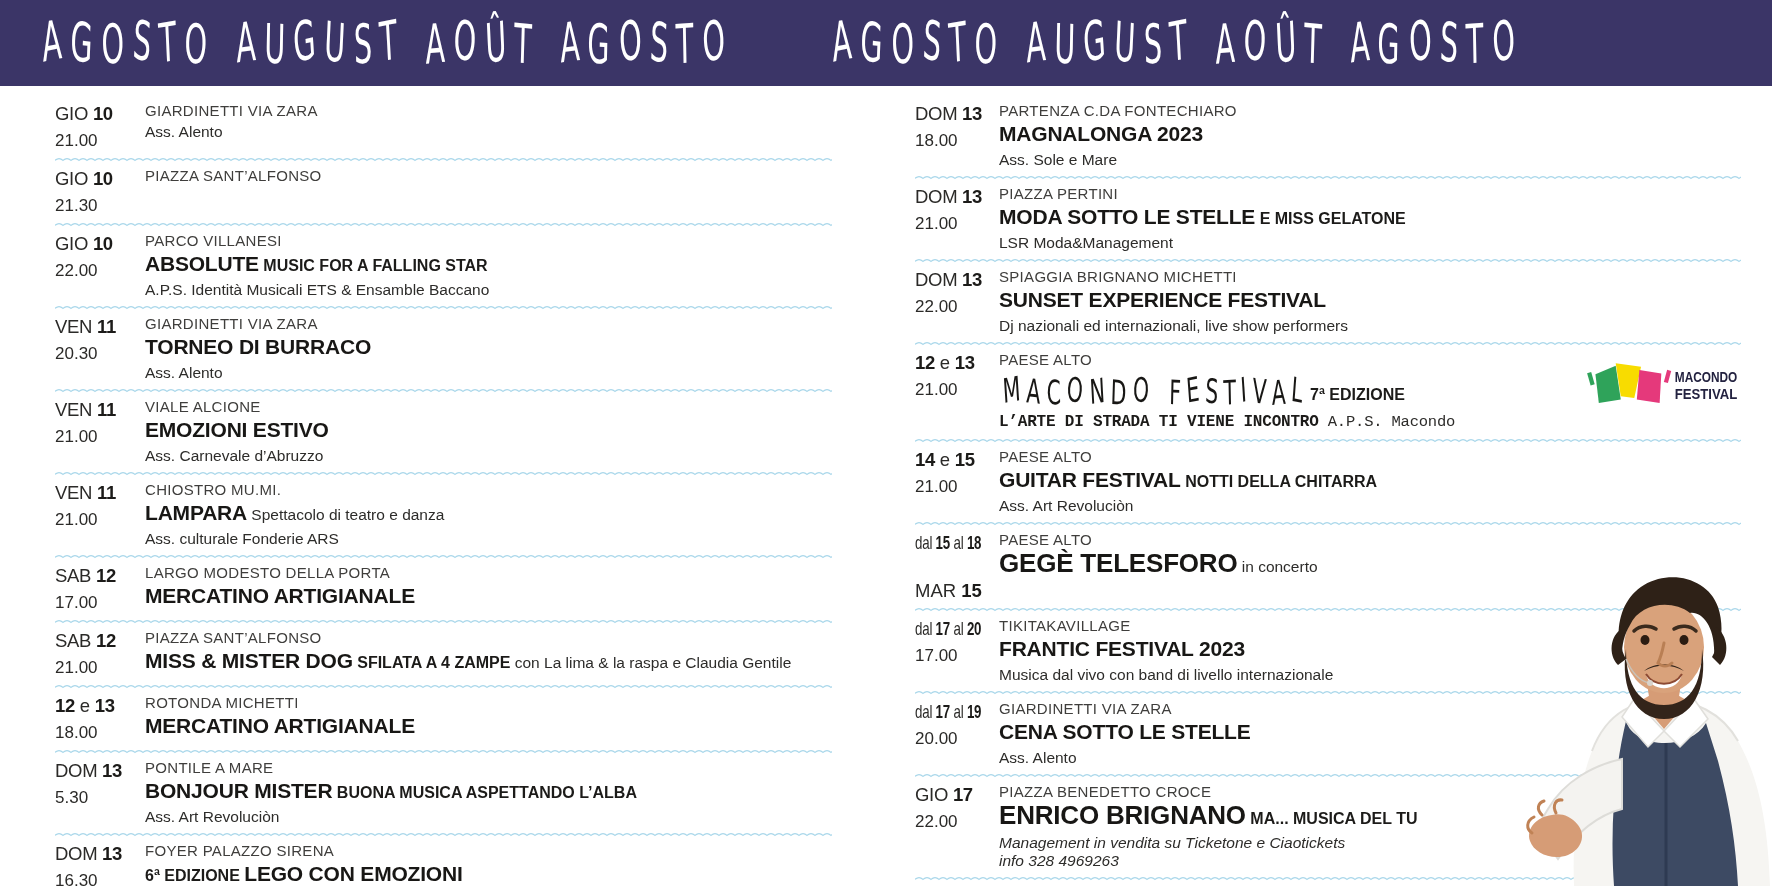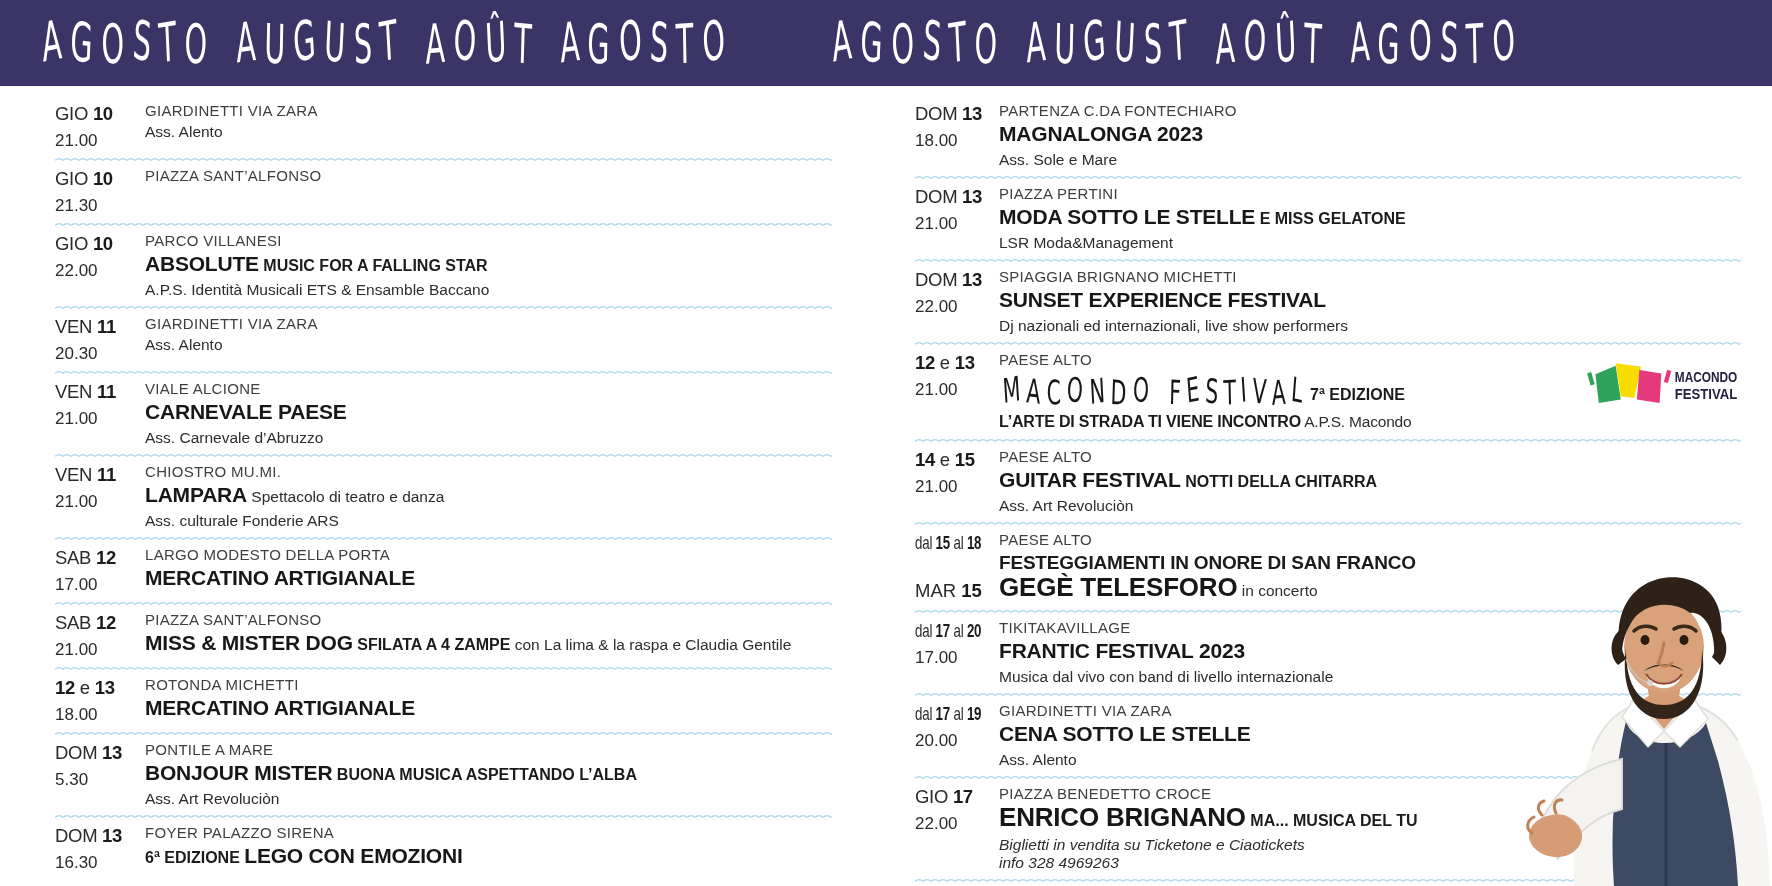--- a/index.html
+++ b/index.html
@@ -102,36 +102,37 @@
       </svg>
     </div>
     <div class="row">
       <div class="row-grid">
         <div class="when">
           <div class="date">VEN <b>11</b></div>
           <div class="time">20.30</div>
         </div>
         <div class="what">
           <div class="venue">GIARDINETTI VIA ZARA</div>
+          <div class="title-line"><span class="title">TORNEO DI BURRACO</span></div>
           <div class="org">Ass. Alento</div>
         </div>
       </div>
       <svg class="wave" viewBox="0 0 777 8" preserveAspectRatio="none">
         <path d="M0,5 q4,-4 8,0 q4,-4 8,0 q4,-4 8,0 q4,-4 8,0 q4,-4 8,0 q4,-4 8,0 q4,-4 8,0 q4,-4 8,0 q4,-4 8,0 q4,-4 8,0 q4,-4 8,0 q4,-4 8,0 q4,-4 8,0 q4,-4 8,0 q4,-4 8,0 q4,-4 8,0 q4,-4 8,0 q4,-4 8,0 q4,-4 8,0 q4,-4 8,0 q4,-4 8,0 q4,-4 8,0 q4,-4 8,0 q4,-4 8,0 q4,-4 8,0 q4,-4 8,0 q4,-4 8,0 q4,-4 8,0 q4,-4 8,0 q4,-4 8,0 q4,-4 8,0 q4,-4 8,0 q4,-4 8,0 q4,-4 8,0 q4,-4 8,0 q4,-4 8,0 q4,-4 8,0 q4,-4 8,0 q4,-4 8,0 q4,-4 8,0 q4,-4 8,0 q4,-4 8,0 q4,-4 8,0 q4,-4 8,0 q4,-4 8,0 q4,-4 8,0 q4,-4 8,0 q4,-4 8,0 q4,-4 8,0 q4,-4 8,0 q4,-4 8,0 q4,-4 8,0 q4,-4 8,0 q4,-4 8,0 q4,-4 8,0 q4,-4 8,0 q4,-4 8,0 q4,-4 8,0 q4,-4 8,0 q4,-4 8,0 q4,-4 8,0 q4,-4 8,0 q4,-4 8,0 q4,-4 8,0 q4,-4 8,0 q4,-4 8,0 q4,-4 8,0 q4,-4 8,0 q4,-4 8,0 q4,-4 8,0 q4,-4 8,0 q4,-4 8,0 q4,-4 8,0 q4,-4 8,0 q4,-4 8,0 q4,-4 8,0 q4,-4 8,0 q4,-4 8,0 q4,-4 8,0 q4,-4 8,0 q4,-4 8,0 q4,-4 8,0 q4,-4 8,0 q4,-4 8,0 q4,-4 8,0 q4,-4 8,0 q4,-4 8,0 q4,-4 8,0 q4,-4 8,0 q4,-4 8,0 q4,-4 8,0 q4,-4 8,0 q4,-4 8,0 q4,-4 8,0 q4,-4 8,0 q4,-4 8,0 q4,-4 8,0 q4,-4 8,0" fill="none" stroke="#a9d7ea" stroke-width="1.3"></path>
       </svg>
     </div>
     <div class="row">
       <div class="row-grid">
         <div class="when">
           <div class="date">VEN <b>11</b></div>
           <div class="time">21.00</div>
         </div>
         <div class="what">
           <div class="venue">VIALE ALCIONE</div>
-          <div class="title-line"><span class="title">CARNEVALE PAESE</span></div>
+          <div class="title-line"><span class="title">EMOZIONI ESTIVO</span></div>
           <div class="org">Ass. Carnevale d’Abruzzo</div>
         </div>
       </div>
       <svg class="wave" viewBox="0 0 777 8" preserveAspectRatio="none">
         <path d="M0,5 q4,-4 8,0 q4,-4 8,0 q4,-4 8,0 q4,-4 8,0 q4,-4 8,0 q4,-4 8,0 q4,-4 8,0 q4,-4 8,0 q4,-4 8,0 q4,-4 8,0 q4,-4 8,0 q4,-4 8,0 q4,-4 8,0 q4,-4 8,0 q4,-4 8,0 q4,-4 8,0 q4,-4 8,0 q4,-4 8,0 q4,-4 8,0 q4,-4 8,0 q4,-4 8,0 q4,-4 8,0 q4,-4 8,0 q4,-4 8,0 q4,-4 8,0 q4,-4 8,0 q4,-4 8,0 q4,-4 8,0 q4,-4 8,0 q4,-4 8,0 q4,-4 8,0 q4,-4 8,0 q4,-4 8,0 q4,-4 8,0 q4,-4 8,0 q4,-4 8,0 q4,-4 8,0 q4,-4 8,0 q4,-4 8,0 q4,-4 8,0 q4,-4 8,0 q4,-4 8,0 q4,-4 8,0 q4,-4 8,0 q4,-4 8,0 q4,-4 8,0 q4,-4 8,0 q4,-4 8,0 q4,-4 8,0 q4,-4 8,0 q4,-4 8,0 q4,-4 8,0 q4,-4 8,0 q4,-4 8,0 q4,-4 8,0 q4,-4 8,0 q4,-4 8,0 q4,-4 8,0 q4,-4 8,0 q4,-4 8,0 q4,-4 8,0 q4,-4 8,0 q4,-4 8,0 q4,-4 8,0 q4,-4 8,0 q4,-4 8,0 q4,-4 8,0 q4,-4 8,0 q4,-4 8,0 q4,-4 8,0 q4,-4 8,0 q4,-4 8,0 q4,-4 8,0 q4,-4 8,0 q4,-4 8,0 q4,-4 8,0 q4,-4 8,0 q4,-4 8,0 q4,-4 8,0 q4,-4 8,0 q4,-4 8,0 q4,-4 8,0 q4,-4 8,0 q4,-4 8,0 q4,-4 8,0 q4,-4 8,0 q4,-4 8,0 q4,-4 8,0 q4,-4 8,0 q4,-4 8,0 q4,-4 8,0 q4,-4 8,0 q4,-4 8,0 q4,-4 8,0 q4,-4 8,0 q4,-4 8,0 q4,-4 8,0 q4,-4 8,0" fill="none" stroke="#a9d7ea" stroke-width="1.3"></path>
       </svg>
     </div>
     <div class="row">
       <div class="row-grid">
         <div class="when">
@@ -273,21 +274,21 @@
     </div>
     <div class="row">
       <div class="row-grid">
         <div class="when">
           <div class="date"><b>12</b> e <b>13</b></div>
           <div class="time">21.00</div>
         </div>
         <div class="what">
           <div class="venue">PAESE ALTO</div>
           <div class="title-line tall"><span class="title hand-inline"><span class="hl" style="transform: scaleY(1.35) scaleX(0.82) rotate(-6deg) translateY(-1px);">M</span><span class="hl" style="transform: scaleY(1.35) scaleX(0.82) rotate(4deg) translateY(0px);">A</span><span class="hl" style="transform: scaleY(1.35) scaleX(0.82) rotate(-3deg) translateY(1px);">C</span><span class="hl" style="transform: scaleY(1.35) scaleX(0.82) rotate(7deg) translateY(-1px);">O</span><span class="hl" style="transform: scaleY(1.35) scaleX(0.82) rotate(-5deg) translateY(0px);">N</span><span class="hl" style="transform: scaleY(1.35) scaleX(0.82) rotate(3deg) translateY(1px);">D</span><span class="hl" style="transform: scaleY(1.35) scaleX(0.82) rotate(6deg) translateY(-1px);">O</span><span class="hl" style="width: 0.45em;">&nbsp;</span><span class="hl" style="transform: scaleY(1.35) scaleX(0.82) rotate(2deg) translateY(1px);">F</span><span class="hl" style="transform: scaleY(1.35) scaleX(0.82) rotate(-7deg) translateY(-1px);">E</span><span class="hl" style="transform: scaleY(1.35) scaleX(0.82) rotate(5deg) translateY(0px);">S</span><span class="hl" style="transform: scaleY(1.35) scaleX(0.82) rotate(-2deg) translateY(1px);">T</span><span class="hl" style="transform: scaleY(1.35) scaleX(0.82) rotate(-6deg) translateY(-1px);">I</span><span class="hl" style="transform: scaleY(1.35) scaleX(0.82) rotate(4deg) translateY(0px);">V</span><span class="hl" style="transform: scaleY(1.35) scaleX(0.82) rotate(-3deg) translateY(1px);">A</span><span class="hl" style="transform: scaleY(1.35) scaleX(0.82) rotate(7deg) translateY(-1px);">L</span></span><span class="sub"> 7ª EDIZIONE</span></div>
-          <div class="bold-line" style="font-size: 16px; line-height: 20px;">L’ARTE DI STRADA TI VIENE INCONTRO<span class="tail"> A.P.S. Macondo</span></div>
+          <div class="bold-line" style="font-size: 16px; line-height: 20px; font-family: Liberation Mono, monospace;">L’ARTE DI STRADA TI VIENE INCONTRO<span class="tail"> A.P.S. Macondo</span></div>
         </div>
       </div>
       <svg class="macondo-logo" width="152" height="48" viewBox="0 0 180 56">
     <rect x="2" y="18" width="5" height="15" fill="#2fa35a" transform="rotate(-16 4 25)"></rect>
     <polygon points="10,20 34,10 40,50 14,54" fill="#2fa35a"></polygon>
     <polygon points="34,7 64,11 56,48 40,46" fill="#f8dc00"></polygon>
     <polygon points="62,15 88,19 86,54 59,50" fill="#e5397b"></polygon>
     <rect x="93" y="15" width="5" height="15" fill="#e5397b" transform="rotate(15 95 22)"></rect>
     <text id="macondo-t1" x="104" y="29" font-size="18" font-weight="bold" fill="#232240" textLength="74" lengthAdjust="spacingAndGlyphs">MACONDO</text>
     <text id="macondo-t2" x="104" y="49" font-size="18" font-weight="bold" fill="#232240" textLength="74" lengthAdjust="spacingAndGlyphs">FESTIVAL</text>
@@ -313,21 +314,20 @@
       </svg>
     </div>
     <div class="row">
       <div class="row-grid">
         <div class="when">
           <div class="date" style="transform: scaleX(0.72); transform-origin: left center;">dal <b>15</b> al <b>18</b></div>
           <div class="date2">MAR <b>15</b></div>
         </div>
         <div class="what">
           <div class="venue">PAESE ALTO</div>
-          <div class="bold-line">FESTEGGIAMENTI IN ONORE DI SAN FRANCO</div>
           <div class="title-line"><span class="title large">GEGÈ TELESFORO</span><span class="tail"> in concerto</span></div>
         </div>
       </div>
       <svg class="wave" viewBox="0 0 826 8" preserveAspectRatio="none">
         <path d="M0,5 q4,-4 8,0 q4,-4 8,0 q4,-4 8,0 q4,-4 8,0 q4,-4 8,0 q4,-4 8,0 q4,-4 8,0 q4,-4 8,0 q4,-4 8,0 q4,-4 8,0 q4,-4 8,0 q4,-4 8,0 q4,-4 8,0 q4,-4 8,0 q4,-4 8,0 q4,-4 8,0 q4,-4 8,0 q4,-4 8,0 q4,-4 8,0 q4,-4 8,0 q4,-4 8,0 q4,-4 8,0 q4,-4 8,0 q4,-4 8,0 q4,-4 8,0 q4,-4 8,0 q4,-4 8,0 q4,-4 8,0 q4,-4 8,0 q4,-4 8,0 q4,-4 8,0 q4,-4 8,0 q4,-4 8,0 q4,-4 8,0 q4,-4 8,0 q4,-4 8,0 q4,-4 8,0 q4,-4 8,0 q4,-4 8,0 q4,-4 8,0 q4,-4 8,0 q4,-4 8,0 q4,-4 8,0 q4,-4 8,0 q4,-4 8,0 q4,-4 8,0 q4,-4 8,0 q4,-4 8,0 q4,-4 8,0 q4,-4 8,0 q4,-4 8,0 q4,-4 8,0 q4,-4 8,0 q4,-4 8,0 q4,-4 8,0 q4,-4 8,0 q4,-4 8,0 q4,-4 8,0 q4,-4 8,0 q4,-4 8,0 q4,-4 8,0 q4,-4 8,0 q4,-4 8,0 q4,-4 8,0 q4,-4 8,0 q4,-4 8,0 q4,-4 8,0 q4,-4 8,0 q4,-4 8,0 q4,-4 8,0 q4,-4 8,0 q4,-4 8,0 q4,-4 8,0 q4,-4 8,0 q4,-4 8,0 q4,-4 8,0 q4,-4 8,0 q4,-4 8,0 q4,-4 8,0 q4,-4 8,0 q4,-4 8,0 q4,-4 8,0 q4,-4 8,0 q4,-4 8,0 q4,-4 8,0 q4,-4 8,0 q4,-4 8,0 q4,-4 8,0 q4,-4 8,0 q4,-4 8,0 q4,-4 8,0 q4,-4 8,0 q4,-4 8,0 q4,-4 8,0 q4,-4 8,0 q4,-4 8,0 q4,-4 8,0 q4,-4 8,0 q4,-4 8,0 q4,-4 8,0 q4,-4 8,0 q4,-4 8,0 q4,-4 8,0 q4,-4 8,0" fill="none" stroke="#a9d7ea" stroke-width="1.3"></path>
       </svg>
     </div>
     <div class="row">
       <div class="row-grid">
         <div class="when">
@@ -362,21 +362,21 @@
     </div>
     <div class="row">
       <div class="row-grid">
         <div class="when">
           <div class="date">GIO <b>17</b></div>
           <div class="time">22.00</div>
         </div>
         <div class="what">
           <div class="venue">PIAZZA BENEDETTO CROCE</div>
           <div class="title-line"><span class="title large">ENRICO BRIGNANO</span><span class="sub"> MA... MUSICA DEL TU</span></div>
-          <div class="org italic">Biglietti in vendita su Ticketone e Ciaotickets</div>
+          <div class="org italic">Management in vendita su Ticketone e Ciaotickets</div>
           <div class="org italic" style="margin-top: 0px;">info 328 4969263</div>
         </div>
       </div>
       <svg class="wave" viewBox="0 0 826 8" preserveAspectRatio="none">
         <path d="M0,5 q4,-4 8,0 q4,-4 8,0 q4,-4 8,0 q4,-4 8,0 q4,-4 8,0 q4,-4 8,0 q4,-4 8,0 q4,-4 8,0 q4,-4 8,0 q4,-4 8,0 q4,-4 8,0 q4,-4 8,0 q4,-4 8,0 q4,-4 8,0 q4,-4 8,0 q4,-4 8,0 q4,-4 8,0 q4,-4 8,0 q4,-4 8,0 q4,-4 8,0 q4,-4 8,0 q4,-4 8,0 q4,-4 8,0 q4,-4 8,0 q4,-4 8,0 q4,-4 8,0 q4,-4 8,0 q4,-4 8,0 q4,-4 8,0 q4,-4 8,0 q4,-4 8,0 q4,-4 8,0 q4,-4 8,0 q4,-4 8,0 q4,-4 8,0 q4,-4 8,0 q4,-4 8,0 q4,-4 8,0 q4,-4 8,0 q4,-4 8,0 q4,-4 8,0 q4,-4 8,0 q4,-4 8,0 q4,-4 8,0 q4,-4 8,0 q4,-4 8,0 q4,-4 8,0 q4,-4 8,0 q4,-4 8,0 q4,-4 8,0 q4,-4 8,0 q4,-4 8,0 q4,-4 8,0 q4,-4 8,0 q4,-4 8,0 q4,-4 8,0 q4,-4 8,0 q4,-4 8,0 q4,-4 8,0 q4,-4 8,0 q4,-4 8,0 q4,-4 8,0 q4,-4 8,0 q4,-4 8,0 q4,-4 8,0 q4,-4 8,0 q4,-4 8,0 q4,-4 8,0 q4,-4 8,0 q4,-4 8,0 q4,-4 8,0 q4,-4 8,0 q4,-4 8,0 q4,-4 8,0 q4,-4 8,0 q4,-4 8,0 q4,-4 8,0 q4,-4 8,0 q4,-4 8,0 q4,-4 8,0 q4,-4 8,0 q4,-4 8,0 q4,-4 8,0 q4,-4 8,0 q4,-4 8,0 q4,-4 8,0 q4,-4 8,0 q4,-4 8,0 q4,-4 8,0 q4,-4 8,0 q4,-4 8,0 q4,-4 8,0 q4,-4 8,0 q4,-4 8,0 q4,-4 8,0 q4,-4 8,0 q4,-4 8,0 q4,-4 8,0 q4,-4 8,0 q4,-4 8,0 q4,-4 8,0 q4,-4 8,0 q4,-4 8,0 q4,-4 8,0" fill="none" stroke="#a9d7ea" stroke-width="1.3"></path>
       </svg>
     </div>
   </div>
 
 <svg class="photo" viewBox="0 0 250 315">

